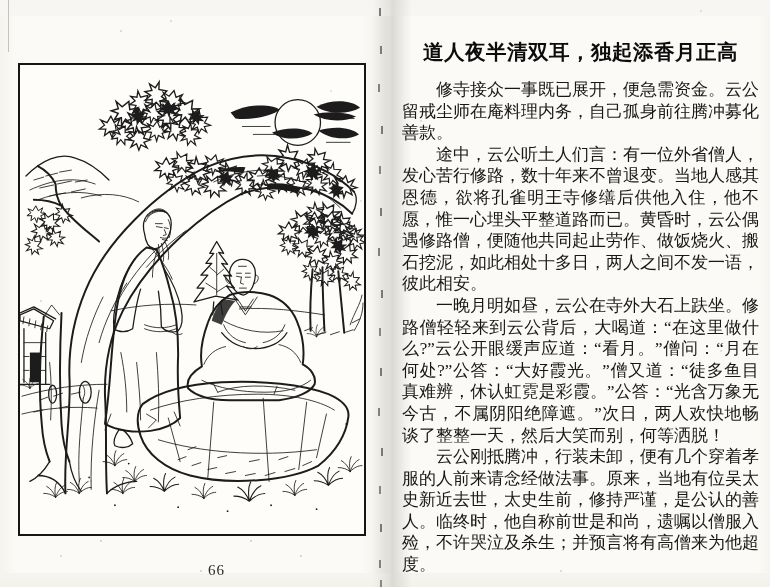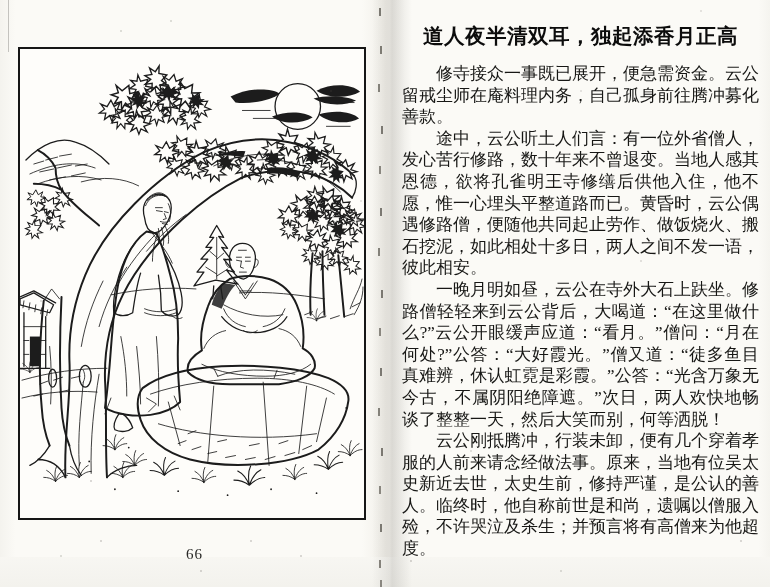--- a/index.html
+++ b/index.html
@@ -1,21 +1,21 @@
 <!DOCTYPE html>
 <html><head>
 <meta charset="utf-8">
 <style>
   html,body{margin:0;padding:0;background:#e9e7e2;}
   .spread{
     position:relative;width:770px;height:587px;overflow:hidden;
     background:linear-gradient(180deg,#f6f5f1 0%,#faf9f5 8%,#faf9f5 92%,#f3f2ed 100%);
     font-family:"Liberation Serif", serif;color:#141414;
   }
-  .page{position:absolute;top:0;height:557px;}
+  .page{position:absolute;top:16px;height:557px;}
   .page-left{left:0;width:385px;background:linear-gradient(90deg,#f4f3ee 0%,#fbfaf6 4%,#fbfaf6 94%,#f1efe9 100%);}
   .page-right{left:385px;width:385px;background:linear-gradient(90deg,#f0eee8 0%,#fbfaf6 5%,#fbfaf6 97%,#f5f4ef 100%);}
   .gutter-shade{position:absolute;left:372px;top:0;width:40px;height:587px;
     background:linear-gradient(90deg,rgba(0,0,0,0) 0%,rgba(60,58,52,.10) 45%,rgba(60,58,52,.14) 50%,rgba(0,0,0,0) 100%);}
   .stitch{position:absolute;left:379px;top:8px;width:2px;height:8px;background:#57544d;opacity:.75;
     box-shadow:1px 38px 0 #5a574f,-1px 76px 0 #625f57,2px 118px 0 #57544d,0 158px 0 #6a675f,
       1px 200px 0 #57544d,-1px 240px 0 #625f57,2px 282px 0 #57544d,0 320px 0 #6a675f,
       1px 360px 0 #57544d,-1px 400px 0 #625f57,2px 440px 0 #57544d,0 478px 0 #6a675f,
       1px 516px 0 #57544d,0 552px 0 #625f57,1px 572px 0 #6a675f;}
   .edge-line{position:absolute;left:8px;top:0;width:1px;height:52px;background:rgba(40,38,34,.25);}
@@ -24,21 +24,21 @@
       700px 80px 0 rgba(100,97,88,.25),250px 540px 0 rgba(100,97,88,.3),520px 300px 0 rgba(100,97,88,.2),
       680px 470px 0 rgba(100,97,88,.25),90px 480px 0 rgba(100,97,88,.3),360px 200px 0 rgba(100,97,88,.2),
       740px 540px 0 rgba(100,97,88,.3),410px 560px 0 rgba(100,97,88,.3),580px 90px 0 rgba(100,97,88,.2),
       640px 260px 0 rgba(100,97,88,.22),170px 20px 0 rgba(100,97,88,.25),470px 450px 0 rgba(100,97,88,.22),
       720px 350px 0 rgba(100,97,88,.2),40px 300px 0 rgba(100,97,88,.25),330px 90px 0 rgba(100,97,88,.2),
       610px 520px 0 rgba(100,97,88,.28),200px 570px 0 rgba(100,97,88,.3),560px 570px 0 rgba(100,97,88,.25),
       700px 10px 0 rgba(100,97,88,.2),100px 540px 0 rgba(100,97,88,.3),60px 555px 0 rgba(100,97,88,.25);}
   .illustration-frame{position:absolute;left:18px;top:47px;width:344px;height:469px;
     border:2px solid #161616;background:#fefdfa;}
   .illustration-frame svg{display:block;width:344px;height:469px;}
-  .page-num{position:absolute;font-size:15px;letter-spacing:1px;color:#2a2a28;font-family:"Liberation Serif",serif;}
+  .page-num{position:absolute;font-size:15px;letter-spacing:1px;color:#2a2a28;font-family:"Liberation Serif",serif;margin-left:22px;}
   .page-num-left{left:186px;top:546px;}
   .text-col{position:absolute;left:17px;top:22px;width:357px;}
   .story-title{font-family:"Liberation Sans",sans-serif;font-weight:700;font-size:20.5px;
     text-align:center;letter-spacing:.5px;color:#0c0c0c;margin:0 0 13px 0;white-space:nowrap;}
   .story-p{font-size:17px;line-height:21.6px;text-indent:2em;text-align:justify;margin:0;color:#171715;}
   
   .ln{fill:none;stroke:#1c1c1c;stroke-width:1.3;stroke-linecap:round;stroke-linejoin:round;}
   .w2{stroke-width:2;}
   .thin{stroke-width:.85;}
   .ink{fill:#1c1c1c;stroke:none;}

